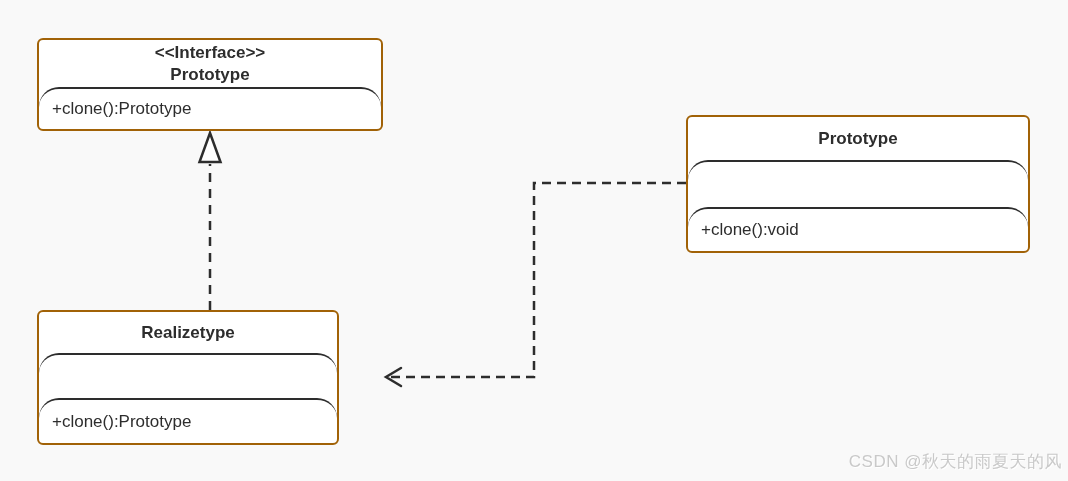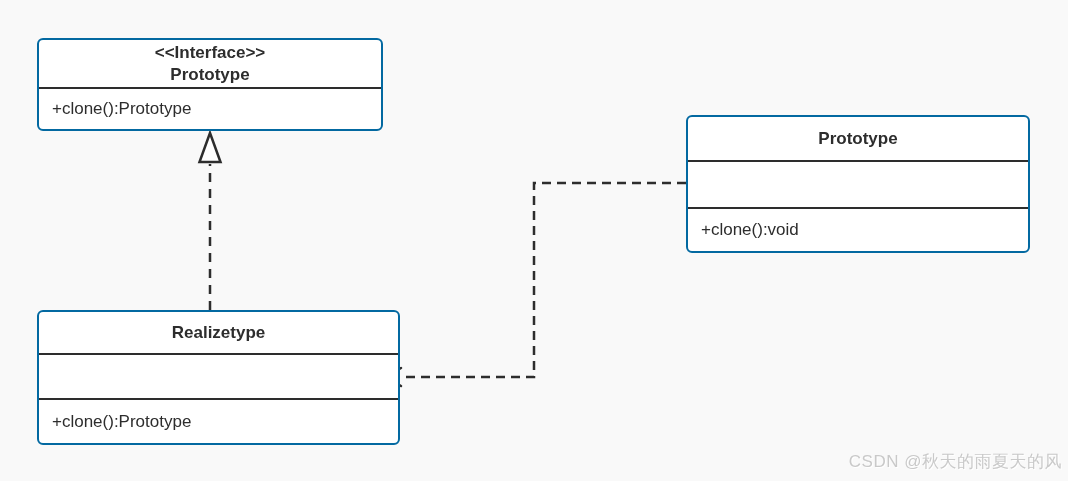--- a/index.html
+++ b/index.html
@@ -11,55 +11,56 @@
     position: relative;
     width: 1068px;
     height: 481px;
     background: #f9f9f9;
     font-family: "Liberation Sans", sans-serif;
     overflow: hidden;
   }
   .uml-box {
     position: absolute;
     background: #ffffff;
-    border: 2px solid #0369a1;
+    border: 2px solid #a16207;
     border-radius: 6px;
     box-sizing: border-box;
     display: flex;
     flex-direction: column;
     color: #2d2d2d;
   }
   .uml-header {
     display: flex;
     flex-direction: column;
     justify-content: center;
     align-items: center;
     font-weight: bold;
     font-size: 17px;
     line-height: 22px;
     text-align: center;
   }
   .uml-section {
     border-top: 2px solid #2d2d2d;
     box-sizing: border-box;
+    border-radius: 20px;
   }
   .uml-methods {
     display: flex;
     align-items: center;
     font-size: 17px;
     padding-left: 13px;
     flex: 1;
   }
   
   #box-interface   { left: 37px;  top: 38px;  width: 346px; height: 93px;  }
   #box-interface .uml-header  { height: 47px; }
   #box-client     { left: 686px; top: 115px; width: 344px; height: 138px; }
   #box-client .uml-header     { height: 43px; }
   #box-client .uml-attrs      { height: 47px; }
-  #box-realize    { left: 37px;  top: 310px; width: 363px; height: 135px; }
+  #box-realize    { left: 37px;  top: 310px; width: 302px; height: 135px; }
   #box-realize .uml-header    { height: 41px; }
   #box-realize .uml-attrs     { height: 45px; }
 
   .connector-layer {
     position: absolute;
     left: 0; top: 0;
     width: 1068px;
     height: 481px;
     pointer-events: none;
   }

